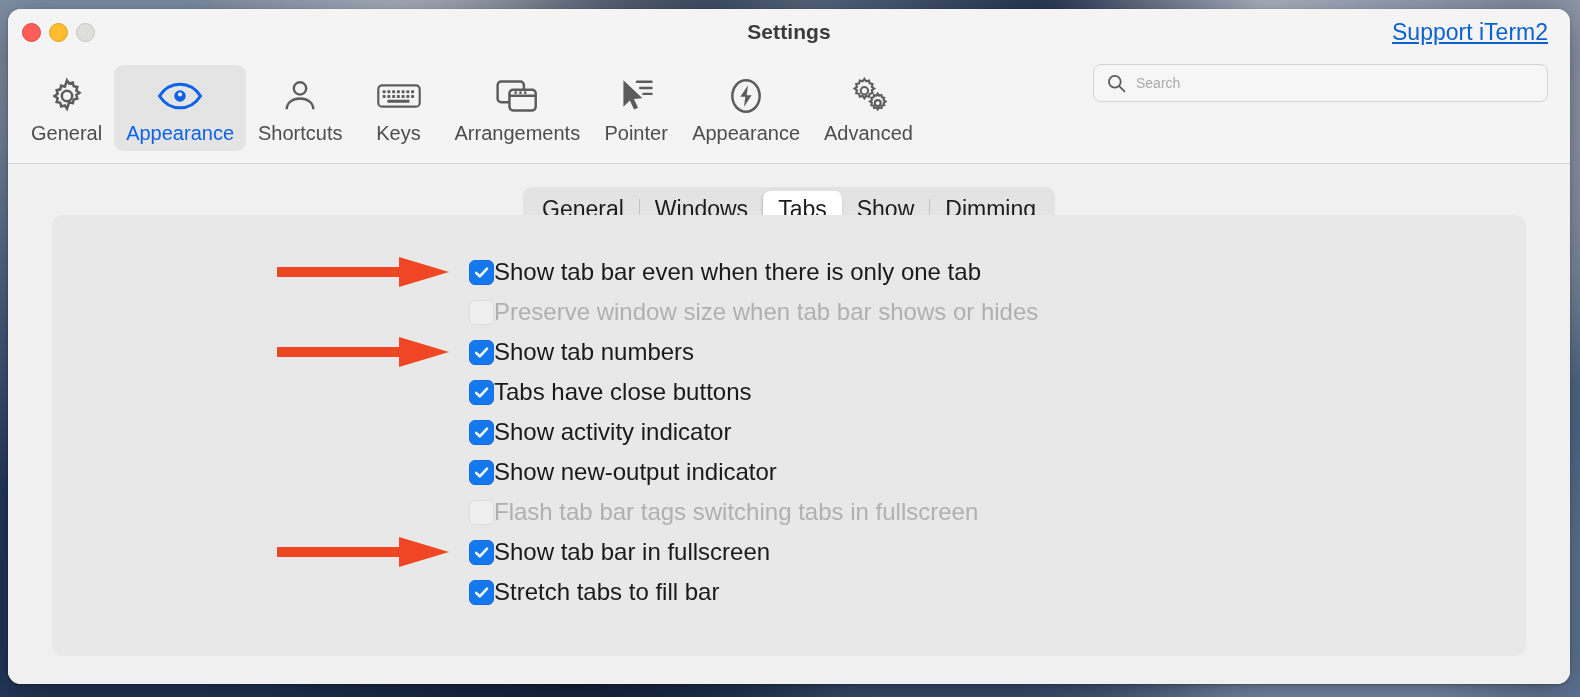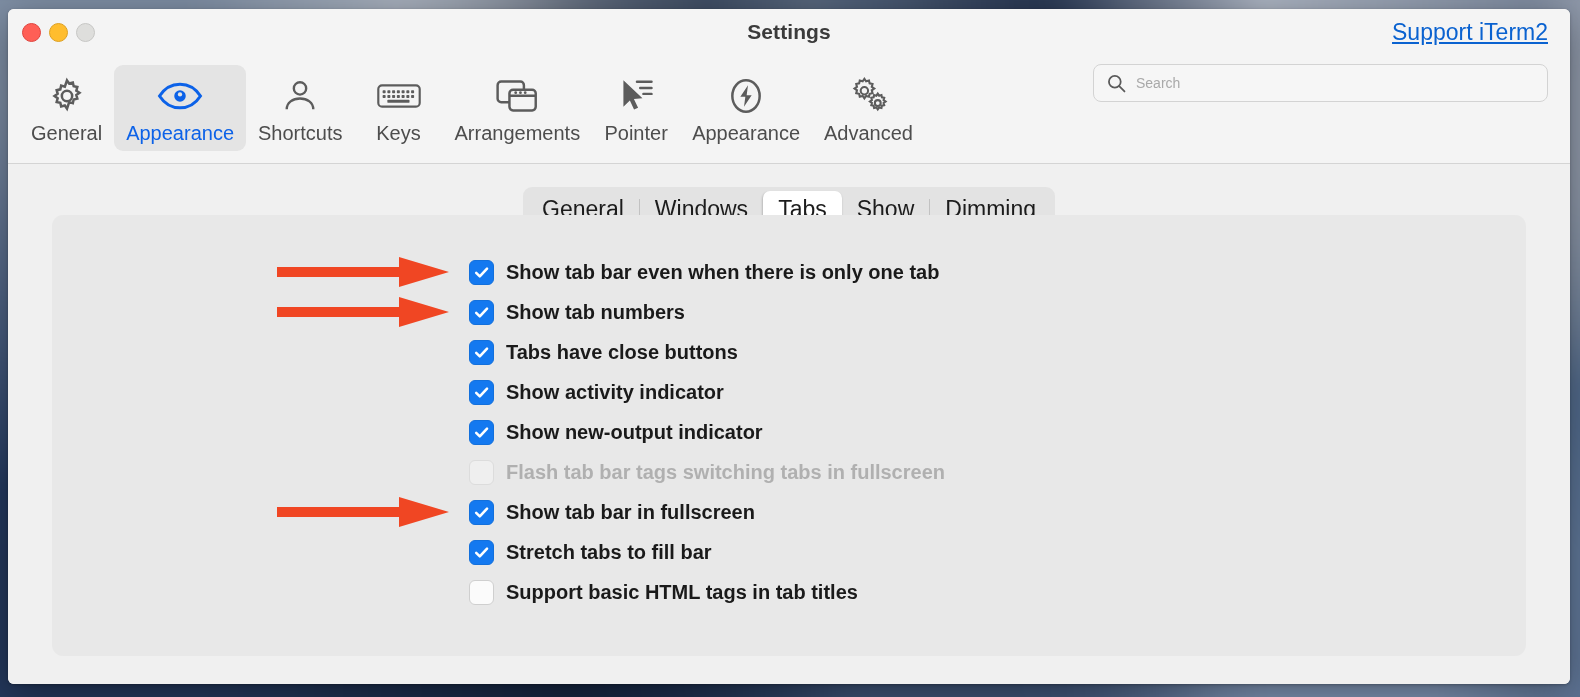--- a/index.html
+++ b/index.html
@@ -46,21 +46,21 @@
   }
 
   
   .window {
     position: absolute;
     left: 8px;
     top: 9px;
     width: 1562px;
     height: 675px;
     background: #f2f2f2;
-    border-radius: 6px;
+    border-radius: 13px;
     box-shadow: 0 10px 40px rgba(0,0,0,0.38), 0 1px 3px rgba(0,0,0,0.25);
     overflow: hidden;
   }
 
   
   .titlebar {
     position: relative;
     height: 154px;
     background: #f4f4f4;
     border-bottom: 1px solid #d4d4d4;
@@ -240,25 +240,23 @@
     display: flex;
     align-items: center;
     justify-content: center;
     cursor: default;
   }
   .cb.on  { background: #1479f0; border: 1px solid #1370dc; }
   .cb.off { background: #fbfbfb; border: 1px solid #cfcfcf; }
   .cb.off.disabled { background: #efefef; border: 1px solid #dcdcdc; }
 
   .row-label {
-    margin-left: 12px;
-    font-size: 20px;
+    font-size: 24px;
     color: #1a1a1a;
     white-space: nowrap;
-    font-weight: bold;
   }
   .row.disabled .row-label { color: #b0b0b0; }
 
   
   .arrow {
     position: absolute;
     left: -192px;
     top: 50%;
     transform: translateY(-50%);
     width: 172px;
@@ -435,20 +433,24 @@
               <path d="M0 12 H122 V2 L172 17 L122 32 V22 H0 Z" fill="#f04623"></path>
             </svg>
             <span class="cb on">
               <svg width="17" height="17" viewBox="0 0 16 16" fill="none" stroke="#ffffff" stroke-width="2.4" stroke-linecap="round" stroke-linejoin="round">
                   <path d="M3 8.3 L6.4 11.7 L13.2 4.3"></path>
                 </svg>
             </span>
             <span class="row-label">Show tab bar even when there is only one tab</span>
           </div>
 
+          <div class="row disabled">
+            <span class="cb off disabled"></span>
+            <span class="row-label">Preserve window size when tab bar shows or hides</span>
+          </div>
 
           <div class="row">
             <svg class="arrow" viewBox="0 0 172 34">
               <path d="M0 12 H122 V2 L172 17 L122 32 V22 H0 Z" fill="#f04623"></path>
             </svg>
             <span class="cb on">
               <svg width="17" height="17" viewBox="0 0 16 16" fill="none" stroke="#ffffff" stroke-width="2.4" stroke-linecap="round" stroke-linejoin="round">
                   <path d="M3 8.3 L6.4 11.7 L13.2 4.3"></path>
                 </svg>
             </span>
@@ -501,23 +503,19 @@
 
           <div class="row">
             <span class="cb on">
               <svg width="17" height="17" viewBox="0 0 16 16" fill="none" stroke="#ffffff" stroke-width="2.4" stroke-linecap="round" stroke-linejoin="round">
                   <path d="M3 8.3 L6.4 11.7 L13.2 4.3"></path>
                 </svg>
             </span>
             <span class="row-label">Stretch tabs to fill bar</span>
           </div>
 
-          <div class="row">
-            <span class="cb off"></span>
-            <span class="row-label">Support basic HTML tags in tab titles</span>
-          </div>
 
         </div>
       </div>
 
     </div>
   </div>
 </div>
 
 </body></html>

